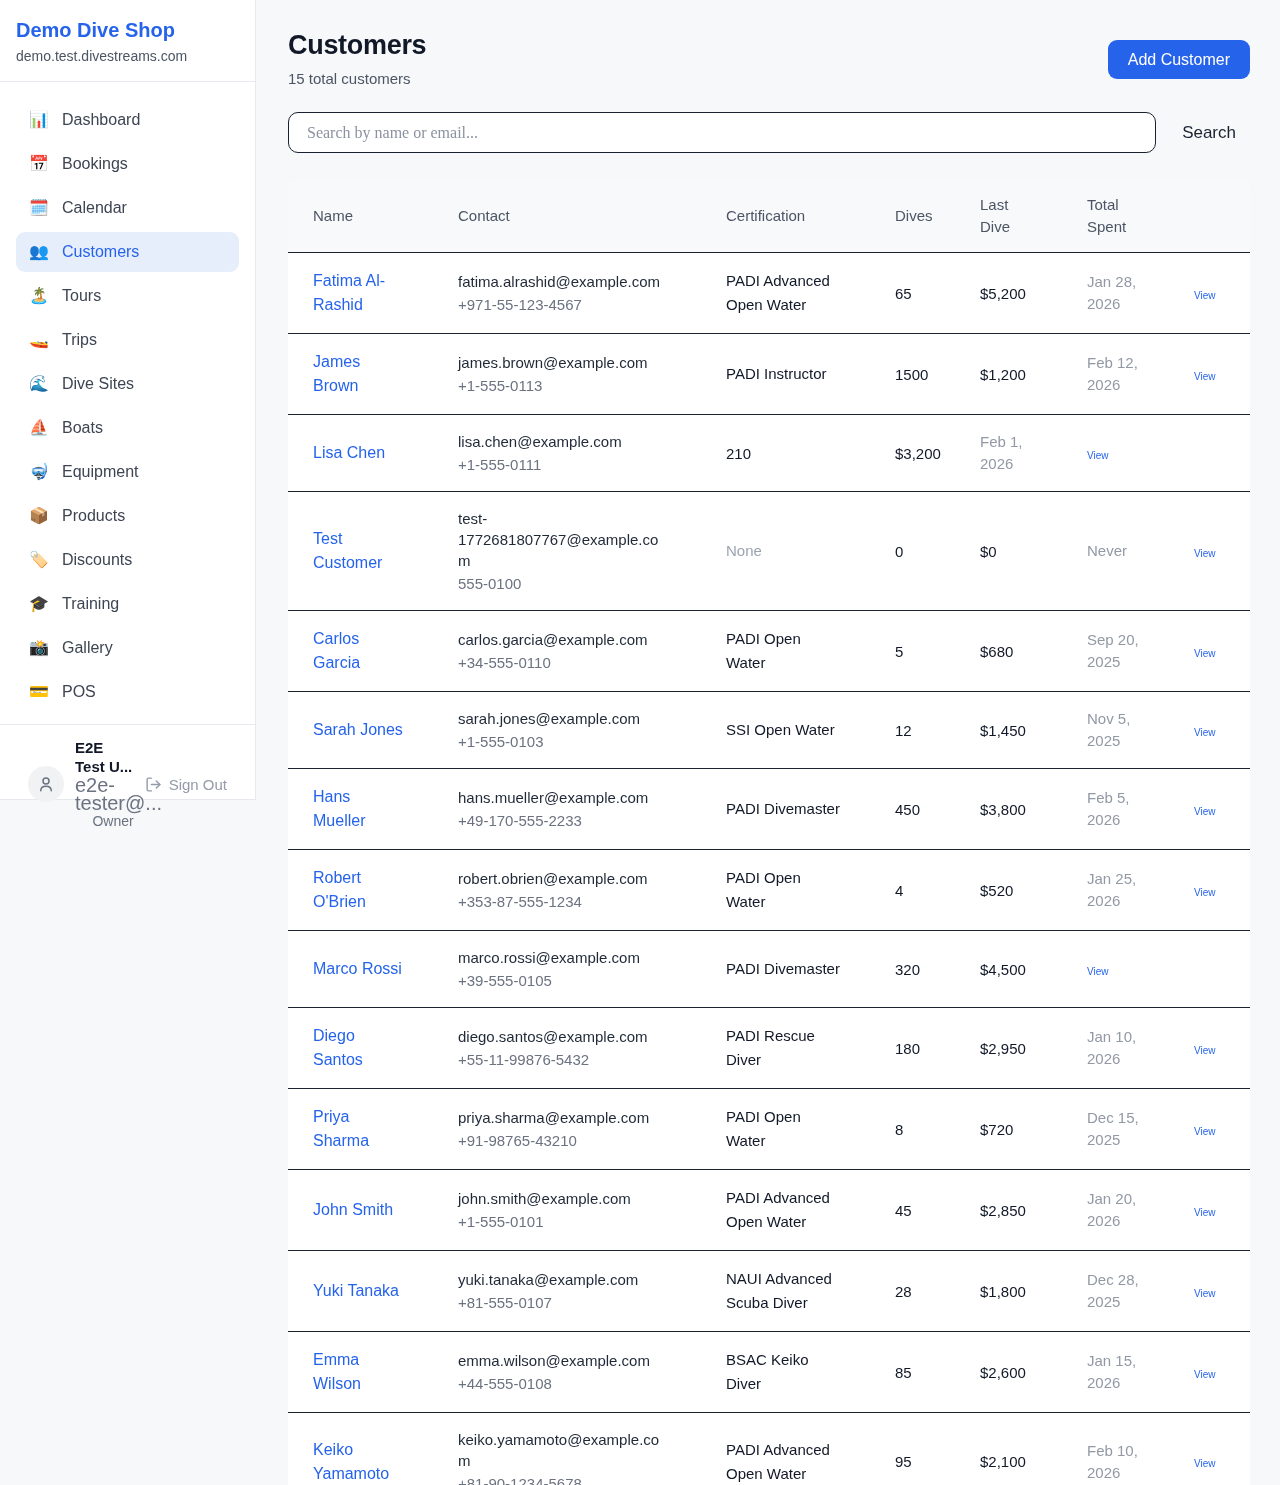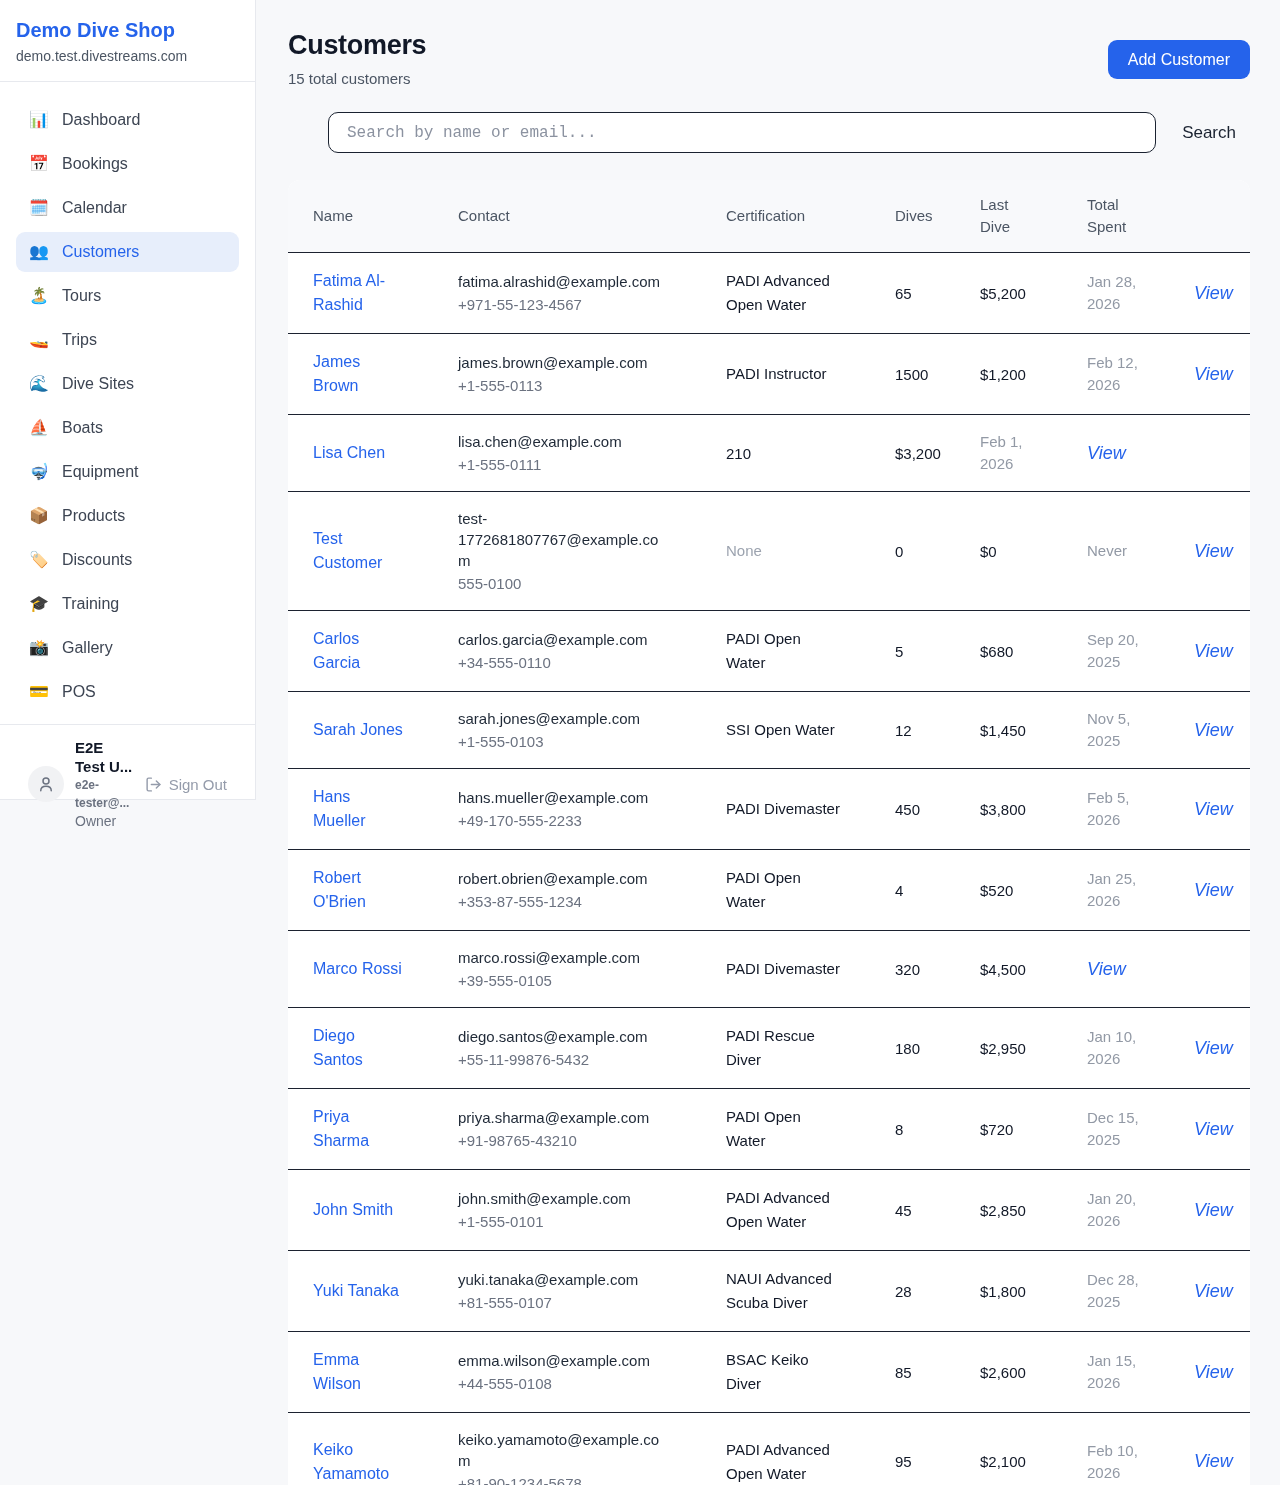--- a/index.html
+++ b/index.html
@@ -37,41 +37,41 @@
   .user-box{
     border-top:1px solid var(--border_light);
     padding:13px 28px;display:flex;align-items:center;gap:11px;
   }
   .avatar{
     width:36px;height:36px;border-radius:50%;background:#f1f2f4;flex:0 0 auto;
     display:flex;align-items:center;justify-content:center;
   }
   .user-info{min-width:0;}
   .user-name{font-size:15px;font-weight:700;color:var(--text_dark);line-height:19px;}
-  .user-email{font-size:12px;color:var(--text_muted);line-height:18px;font-weight:bold;}
-  .user-role{font-size:14px;color:var(--text_muted);line-height:18px;}
+  .user-email{font-size:20px;color:var(--text_muted);line-height:18px;}
+  .user-role{font-size:14px;color:var(--text_muted);line-height:18px;text-align:right;}
   .signout{
     margin-left:auto;display:flex;align-items:center;gap:7px;
     background:none;border:none;padding:0;font-size:15px;color:#949baa;
     font-family:inherit;cursor:pointer;white-space:nowrap;
   }
   
   .main{position:absolute;left:256px;top:0;width:1024px;padding:30px 30px 0 32px;}
   .page-head{display:flex;justify-content:space-between;align-items:flex-start;}
   .page-title{margin:0;font-size:27px;font-weight:700;letter-spacing:-.3px;color:var(--text_dark);}
   .subtitle{margin-top:9px;font-size:15px;color:var(--text_mid);}
   .btn-primary{
     margin-top:10px;background:var(--accent);color:#fff;border:none;border-radius:9px;
     padding:3px 20px;height:39px;font-size:16px;font-family:inherit;cursor:pointer;
   }
   .search-row{display:flex;align-items:center;margin-top:25px;}
   .search-input{
     flex:1;height:41px;border:1px solid #1a2230;border-radius:10px;
-    padding:0 18px;font-size:16px;font-family:Liberation Mono, monospace;color:var(--text_dark);
-    background:#fff;outline:none;margin-left:40px;
+    padding:0 18px;font-size:16px;font-family:Liberation Serif, serif;color:var(--text_dark);
+    background:#fff;outline:none;
   }
   .search-input::placeholder{color:#8b92a0;}
   .search-btn{
     margin-left:26px;margin-right:14px;background:none;border:none;padding:0;
     font-size:17px;color:#1a2230;font-family:inherit;cursor:pointer;
   }
   
   .card{margin-top:27px;background:var(--card_bg);border-radius:12px;overflow:hidden;}
   .trow{
     display:grid;align-items:center;
@@ -85,21 +85,21 @@
   #rows .trow:not(:first-child){border-top:1px solid var(--border_dark);}
   .name-link{
     display:inline-block;max-width:92px;color:var(--accent);text-decoration:none;
     font-size:16px;line-height:24px;cursor:pointer;
   }
   .email{max-width:207px;color:var(--text_body);line-height:21px;word-wrap:break-word;}
   .phone{color:var(--text_muted);line-height:21px;margin-top:2px;}
   .cert{display:inline-block;max-width:118px;line-height:24px;}
   .cert.muted{color:#9ca3af;}
   .date{display:inline-block;max-width:82px;color:var(--text_faint);line-height:22px;}
-  .view-link{color:var(--accent);text-decoration:none;font-size:18px;cursor:pointer;font-style:italic;}
+  .view-link{color:var(--accent);text-decoration:none;font-size:10px;cursor:pointer;}
 </style>
 </head>
 <body>
 
 <div class="app">
 
   <aside class="sidebar">
     <div class="side-header">
       <div class="shop-name">Demo Dive Shop</div>
       <div class="shop-domain">demo.test.divestreams.com</div>

